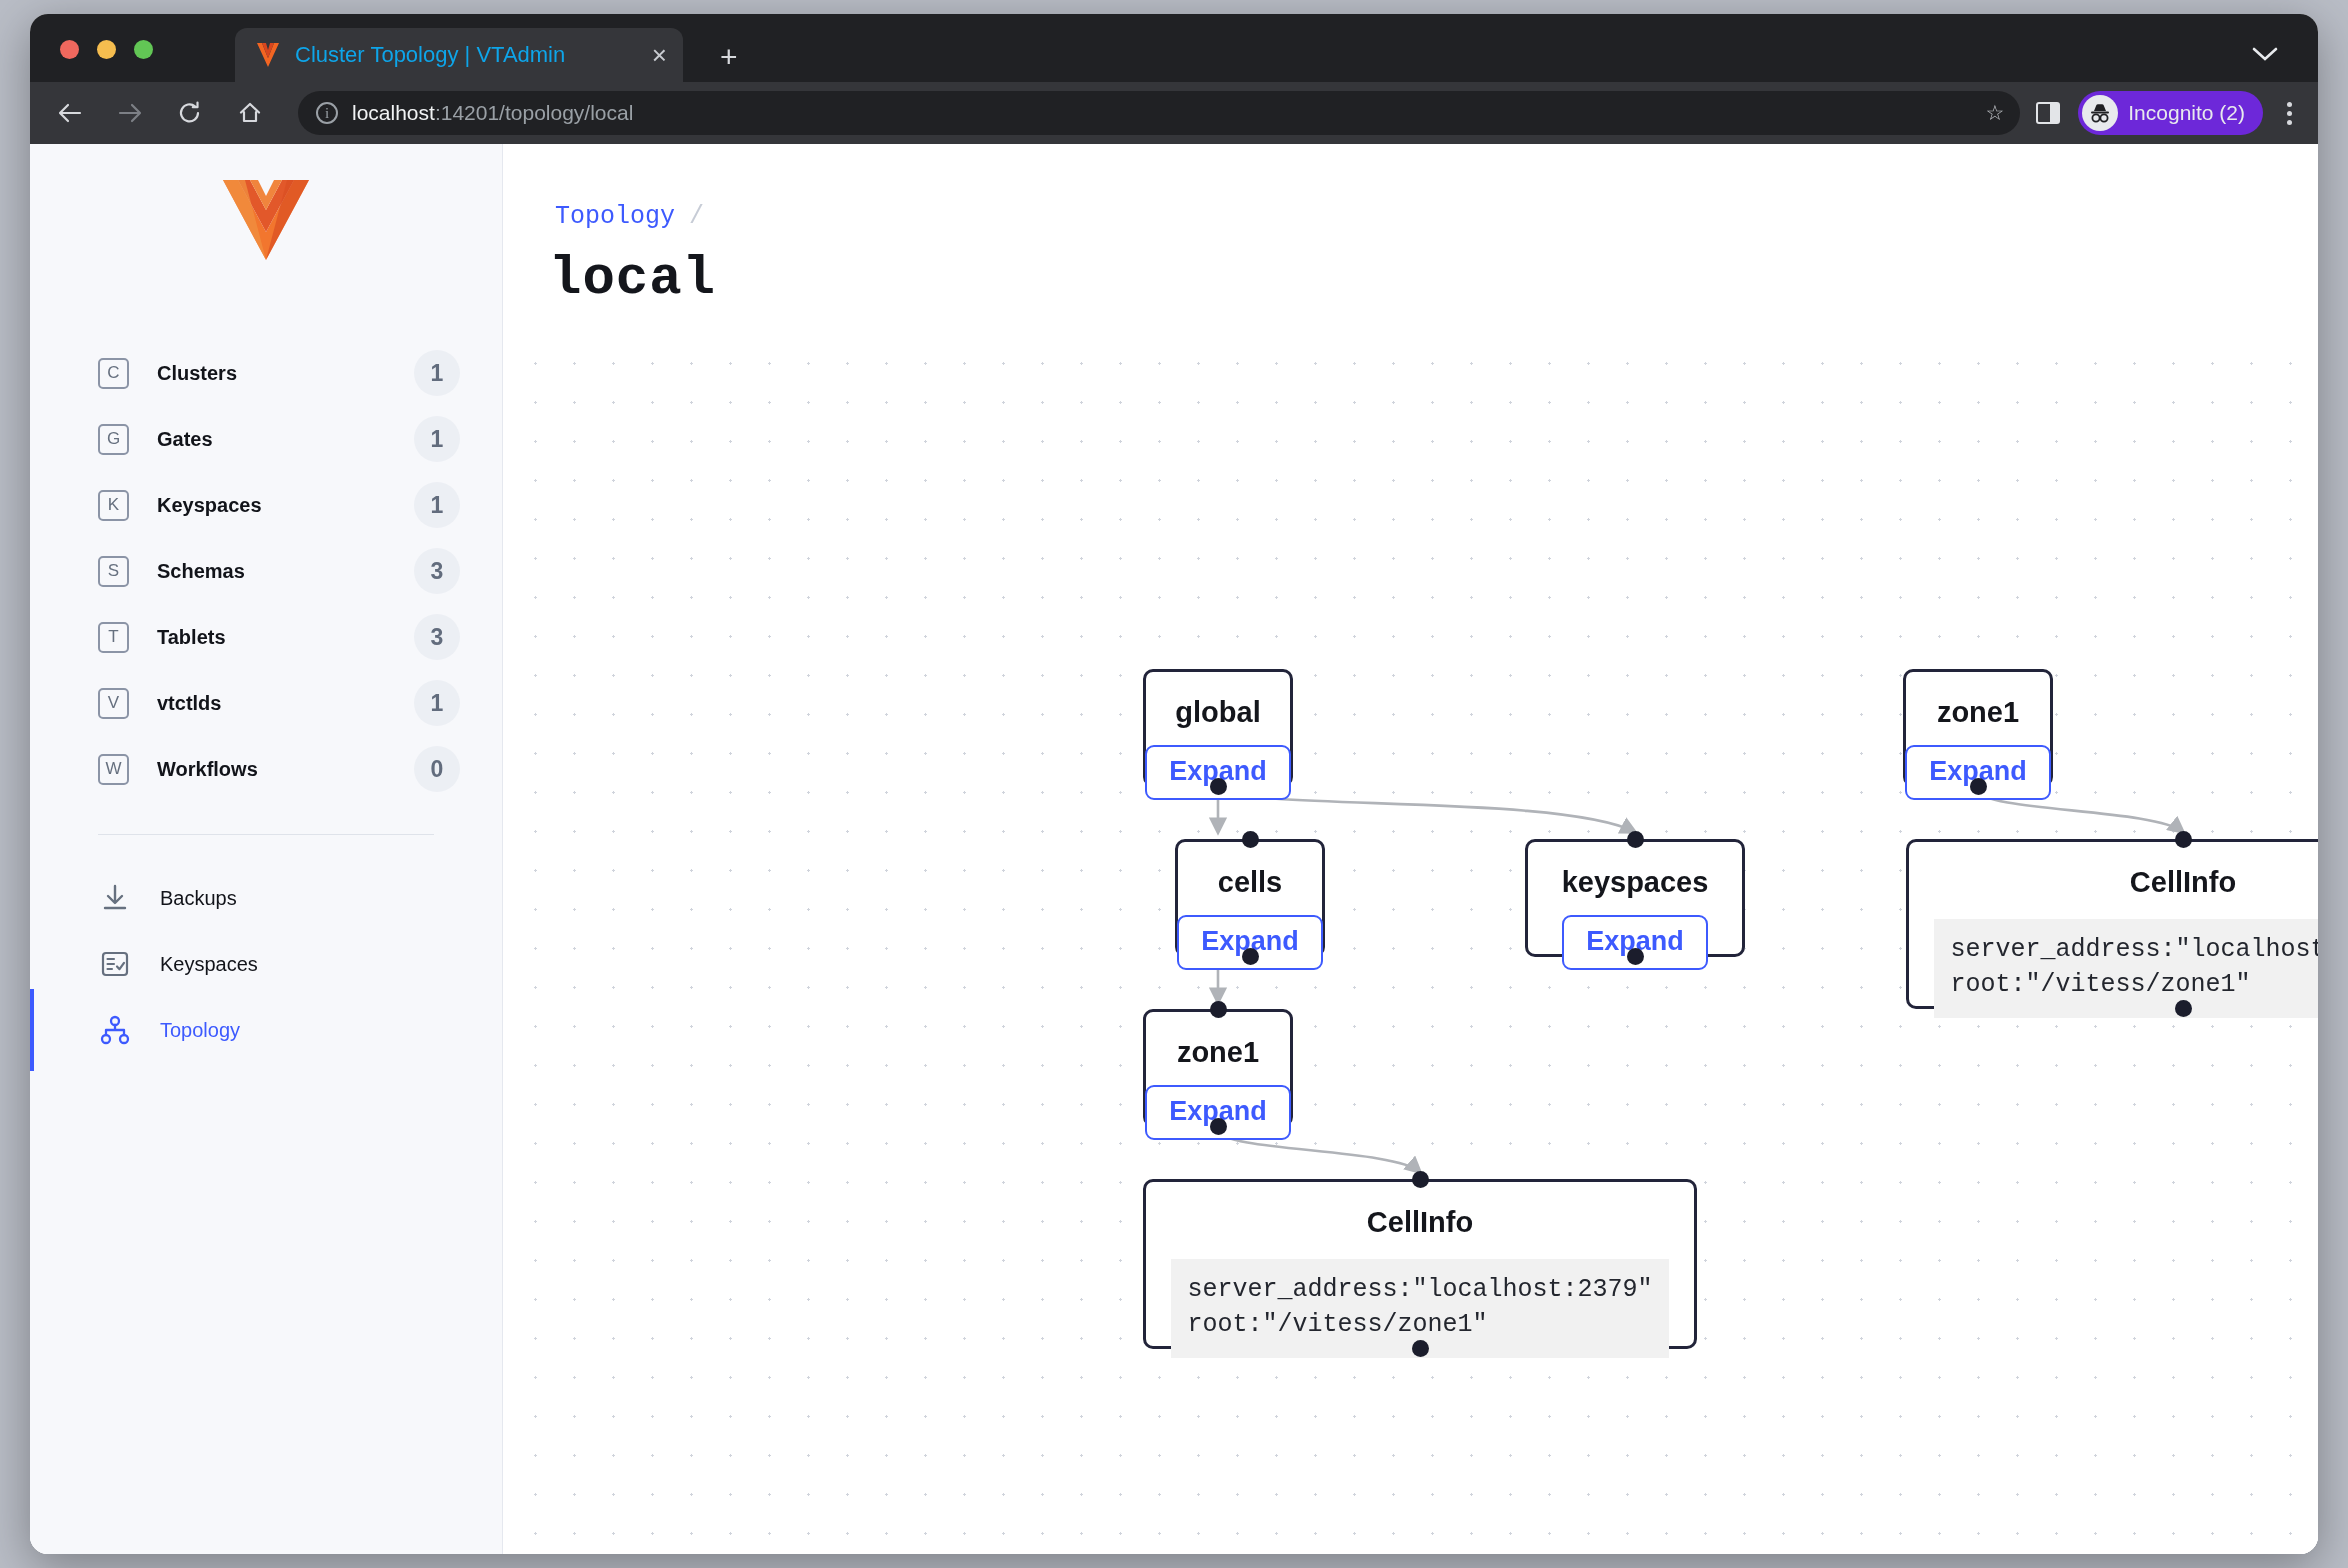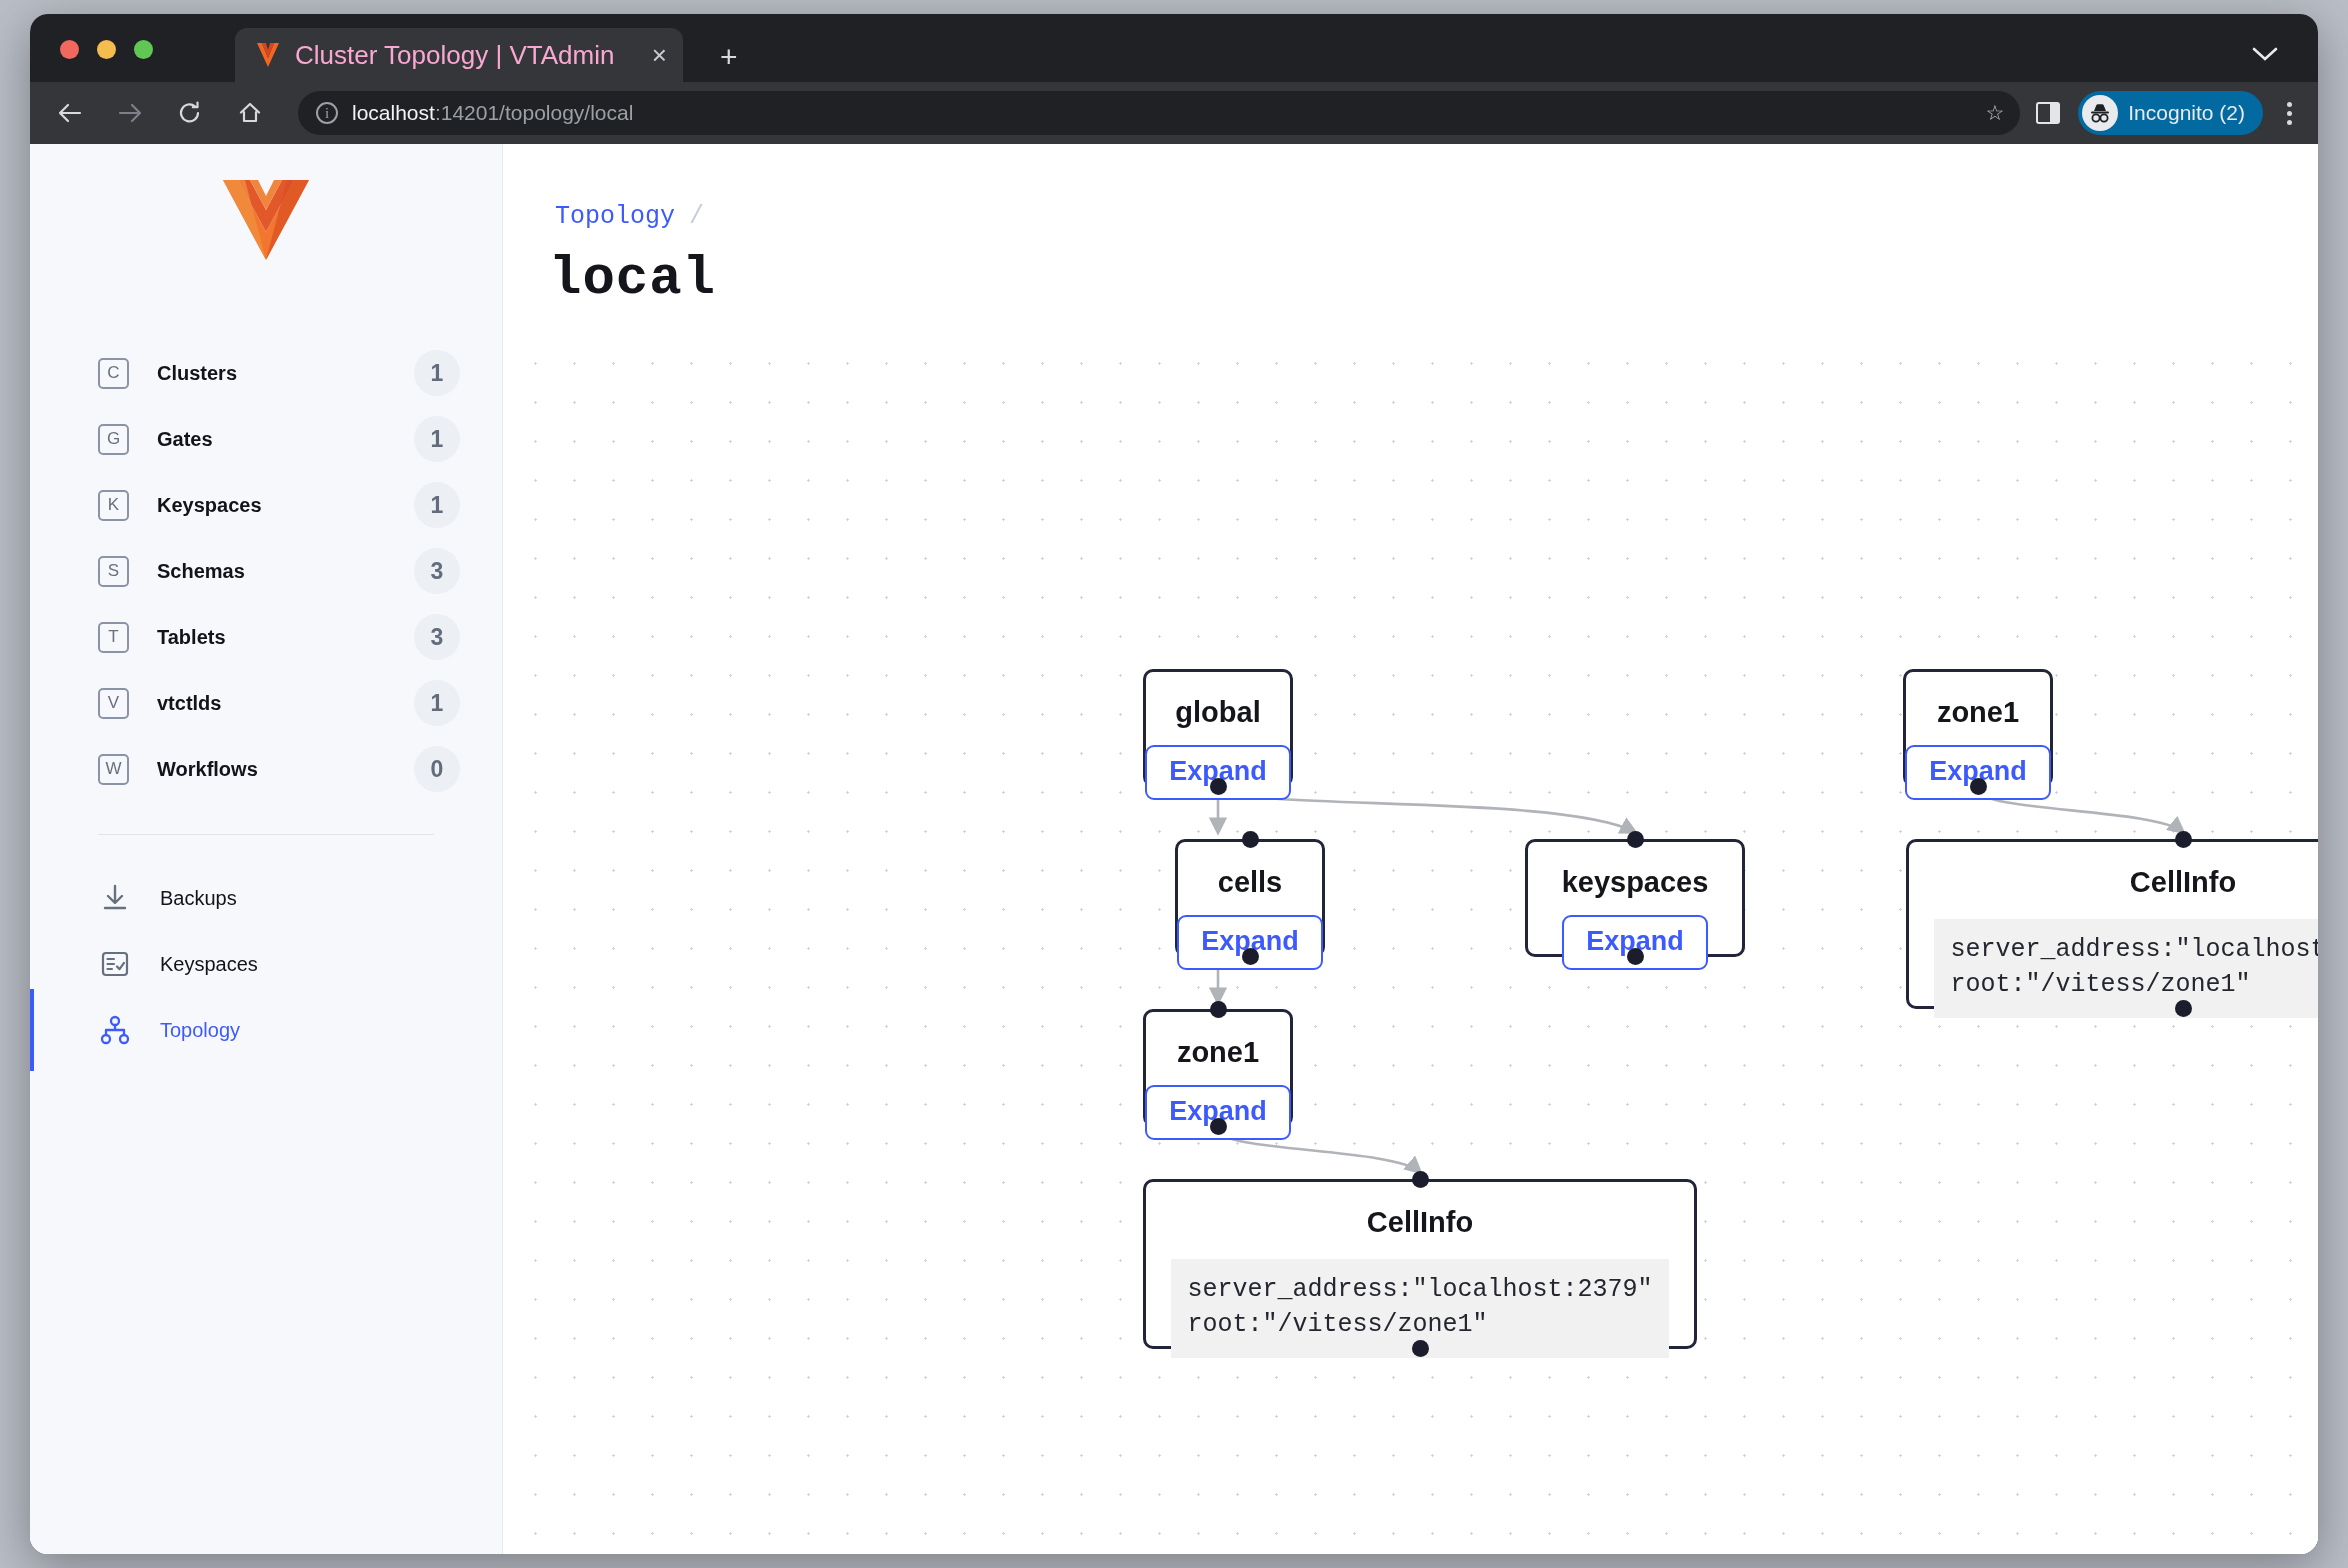--- a/index.html
+++ b/index.html
@@ -34,21 +34,21 @@
   .tab {
     position: absolute; left: 205px; top: 14px;
     height: 54px; width: 448px;
     background: #35363a;
     border-radius: 12px 12px 0 0;
     display: flex; align-items: center;
     padding: 0 16px 0 18px;
   }
   .tab-favicon { width: 30px; height: 30px; flex: 0 0 30px; margin-right: 12px; position: relative; }
   .tab-title {
-    color: #f9a8d4; font-size: 26px; white-space: nowrap;
+    color: #0ea5e9; font-size: 22px; white-space: nowrap;
     overflow: hidden; text-overflow: ellipsis; flex: 1;
   }
   .tab-close { color: #c9ccd1; font-size: 26px; line-height: 1; margin-left: 10px; cursor: pointer; }
   .newtab {
     position: absolute; left: 690px; top: 28px;
     color: #d7d9dd; font-size: 30px; line-height: 1; cursor: pointer;
   }
   .tabstrip-chevron {
     position: absolute; right: 40px; top: 30px;
     color: #e8eaed; font-size: 20px; cursor: pointer;
@@ -78,21 +78,21 @@
     flex: 0 0 22px; margin-right: 14px;
   }
   .url { font-size: 21px; color: #9aa0a6; white-space: nowrap; }
   .url b { color: #f1f3f4; font-weight: 400; }
   .star { margin-left: auto; color: #c3c6cb; font-size: 21px; cursor: pointer; }
   .tb-right { display: flex; align-items: center; margin-left: 16px; }
   .side-panel-ico { width: 24px; height: 22px; border: 2.5px solid #e3e5e8; border-radius: 3px; position: relative; cursor: pointer; }
   .side-panel-ico::after { content:''; position: absolute; right:0; top:0; bottom:0; width: 8px; background:#e3e5e8; }
   .profile-pill {
     display: flex; align-items: center; gap: 10px;
-    background: #0369a1; border-radius: 22px;
+    background: #6d28d9; border-radius: 22px;
     height: 44px; padding: 0 18px 0 4px; margin-left: 18px; cursor: pointer;
   }
   .incog-av {
     width: 36px; height: 36px; border-radius: 50%; background: #e8eaed;
     display: flex; align-items: center; justify-content: center;
   }
   .profile-name { color: #e8eaed; font-size: 21px; white-space: nowrap; }
   .kebab { margin-left: 16px; color: #d7d9dd; font-size: 24px; line-height: 0.6; cursor: pointer;
            display: flex; flex-direction: column; gap: 4px; padding: 4px 8px; }
   .kebab i { width: 5px; height: 5px; background: #d7d9dd; border-radius: 50%; display: block; }

